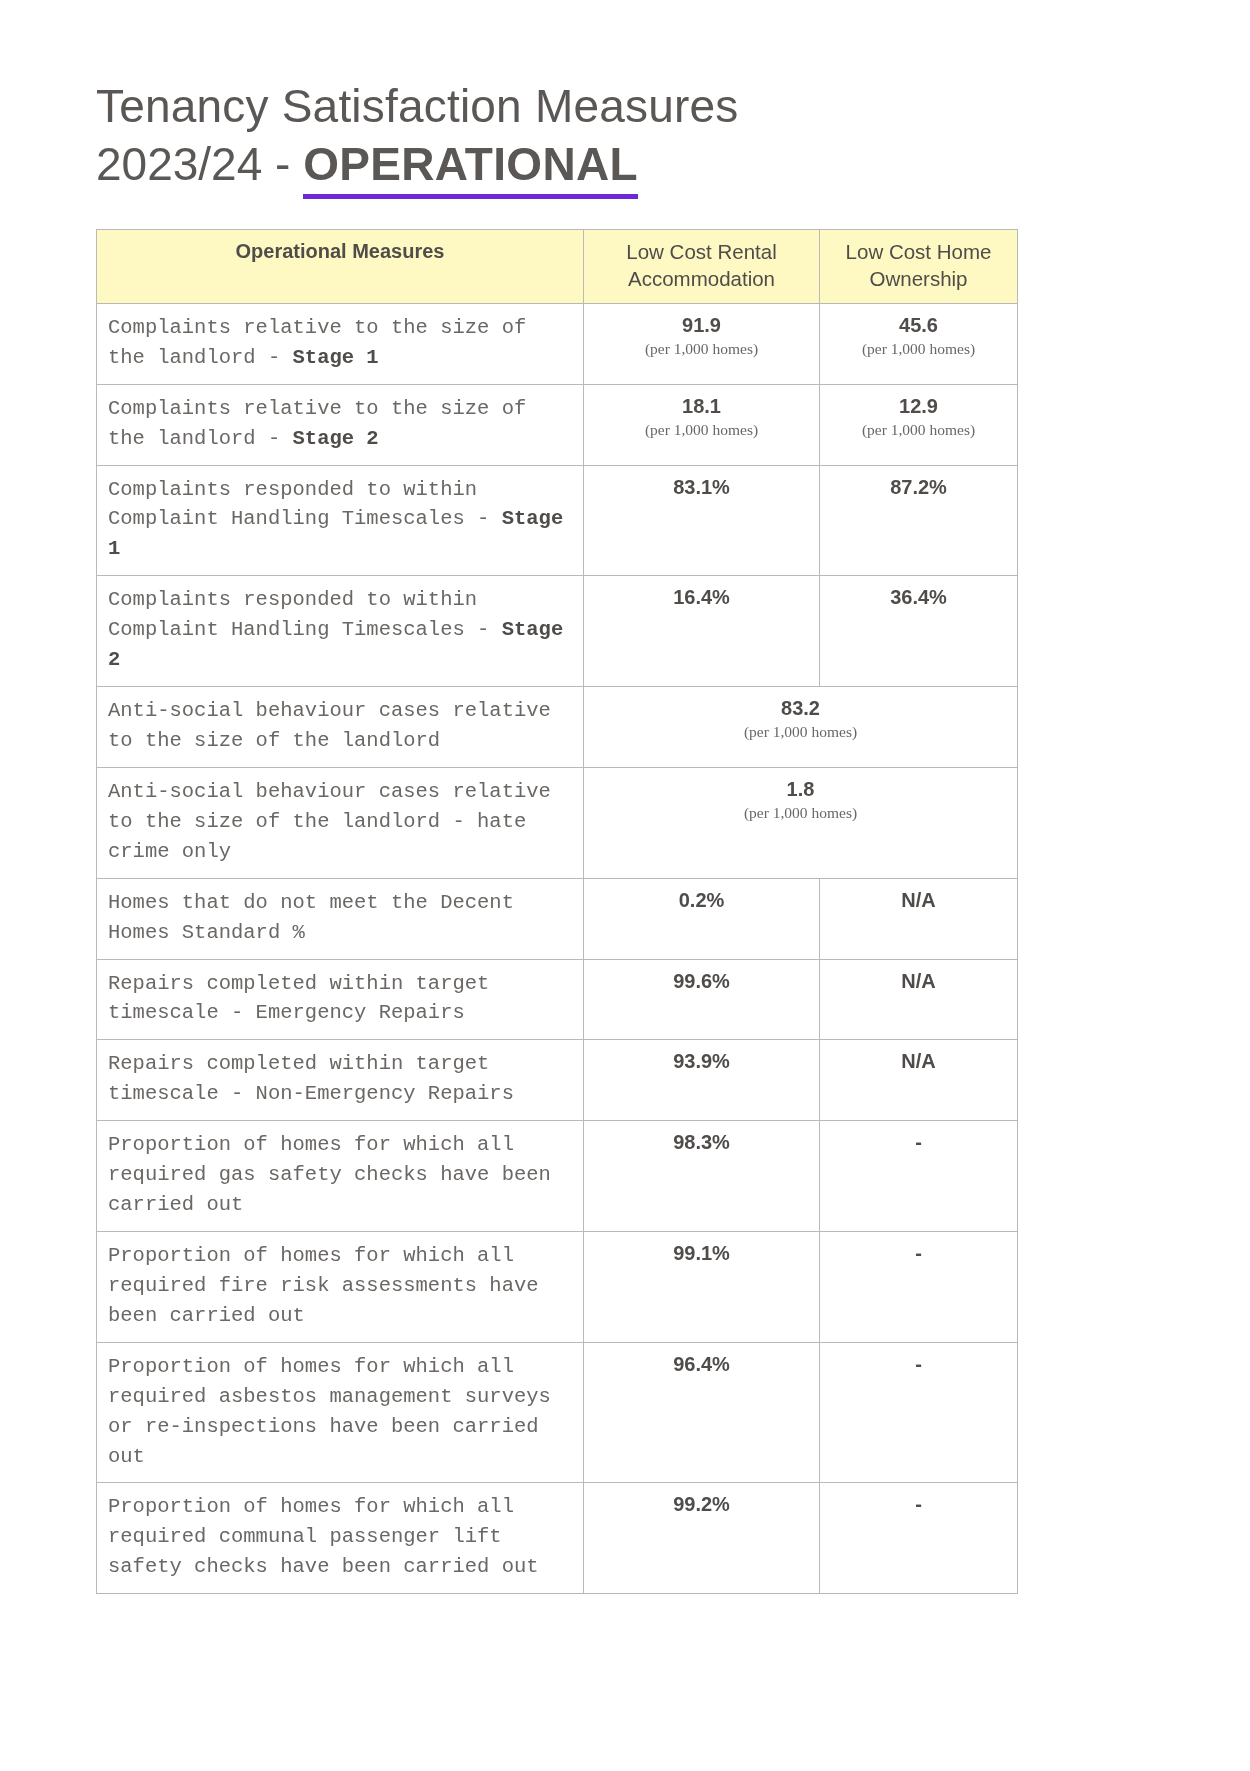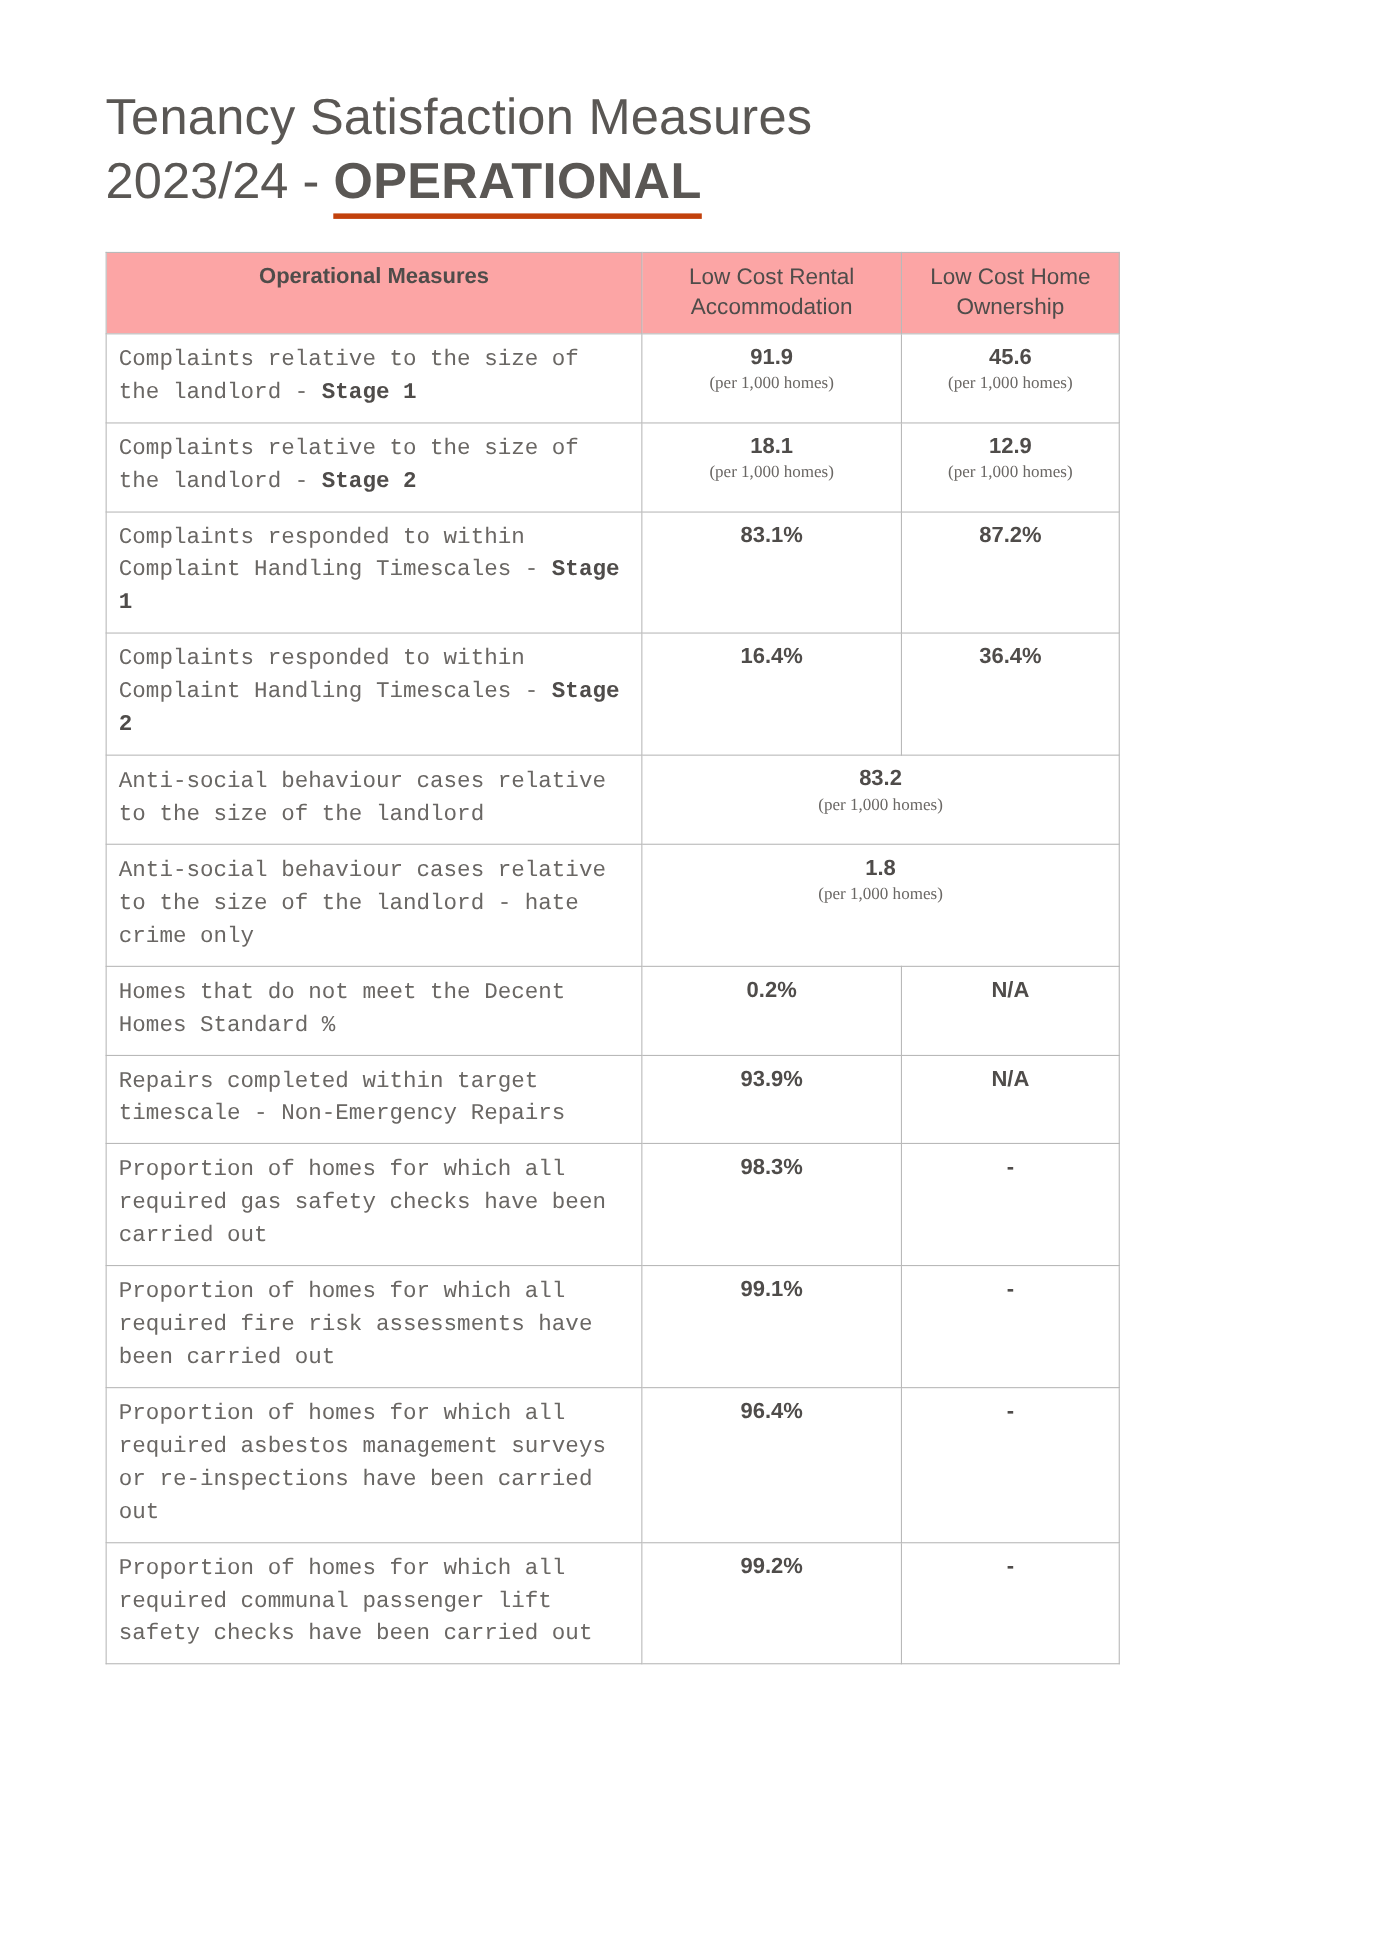--- a/index.html
+++ b/index.html
@@ -38,21 +38,21 @@
     font-size: 46px;
     font-weight: 400;
     line-height: 1.22;
     color: #5a5754;
     white-space: nowrap;
     margin-top: 2px;
   }
   .title-emph {
     font-weight: 700;
     letter-spacing: 0.3px;
-    border-bottom: 5px solid #c2410c;
+    border-bottom: 5px solid #6d28d9;
     padding-bottom: 6px;
     display: inline-block;
     line-height: 1.05;
   }
 
   
   table.measures {
     border-collapse: collapse;
     width: 921px;
     table-layout: fixed;
@@ -64,21 +64,21 @@
 
   table.measures th,
   table.measures td {
     border: 1px solid #b9b9b9;
     vertical-align: top;
     padding: 9px 11px 11px 11px;
     box-sizing: border-box;
   }
 
   thead th {
-    background: #fca5a5;
+    background: #fef9c3;
     font-weight: 700;
     font-size: 20px;
     line-height: 1.28;
     text-align: center;
     padding-top: 12px;
     padding-bottom: 14px;
     color: #4f4c4a;
   }
   thead th.h-measure { font-weight: 700; }
   thead th.h-col     { font-weight: 400; font-size: 20.5px; }
@@ -164,20 +164,25 @@
         <tr>
           <td class="measure"><span>Anti-social behaviour cases relative to the size of the landlord - hate crime only</span></td>
           <td class="value" colspan="2"><span>1.8</span><span class="sub">(per 1,000 homes)</span></td>
         </tr>
         <tr>
           <td class="measure"><span>Homes that do not meet the Decent Homes Standard %</span></td>
           <td class="value"><span>0.2%</span></td>
           <td class="value"><span>N/A</span></td>
         </tr>
         <tr>
+          <td class="measure"><span>Repairs completed within target timescale - Emergency Repairs</span></td>
+          <td class="value"><span>99.6%</span></td>
+          <td class="value"><span>N/A</span></td>
+        </tr>
+        <tr>
           <td class="measure"><span>Repairs completed within target timescale - Non-Emergency Repairs</span></td>
           <td class="value"><span>93.9%</span></td>
           <td class="value"><span>N/A</span></td>
         </tr>
         <tr>
           <td class="measure"><span>Proportion of homes for which all required gas safety checks have been carried out</span></td>
           <td class="value"><span>98.3%</span></td>
           <td class="value dash"><span>-</span></td>
         </tr>
         <tr>

